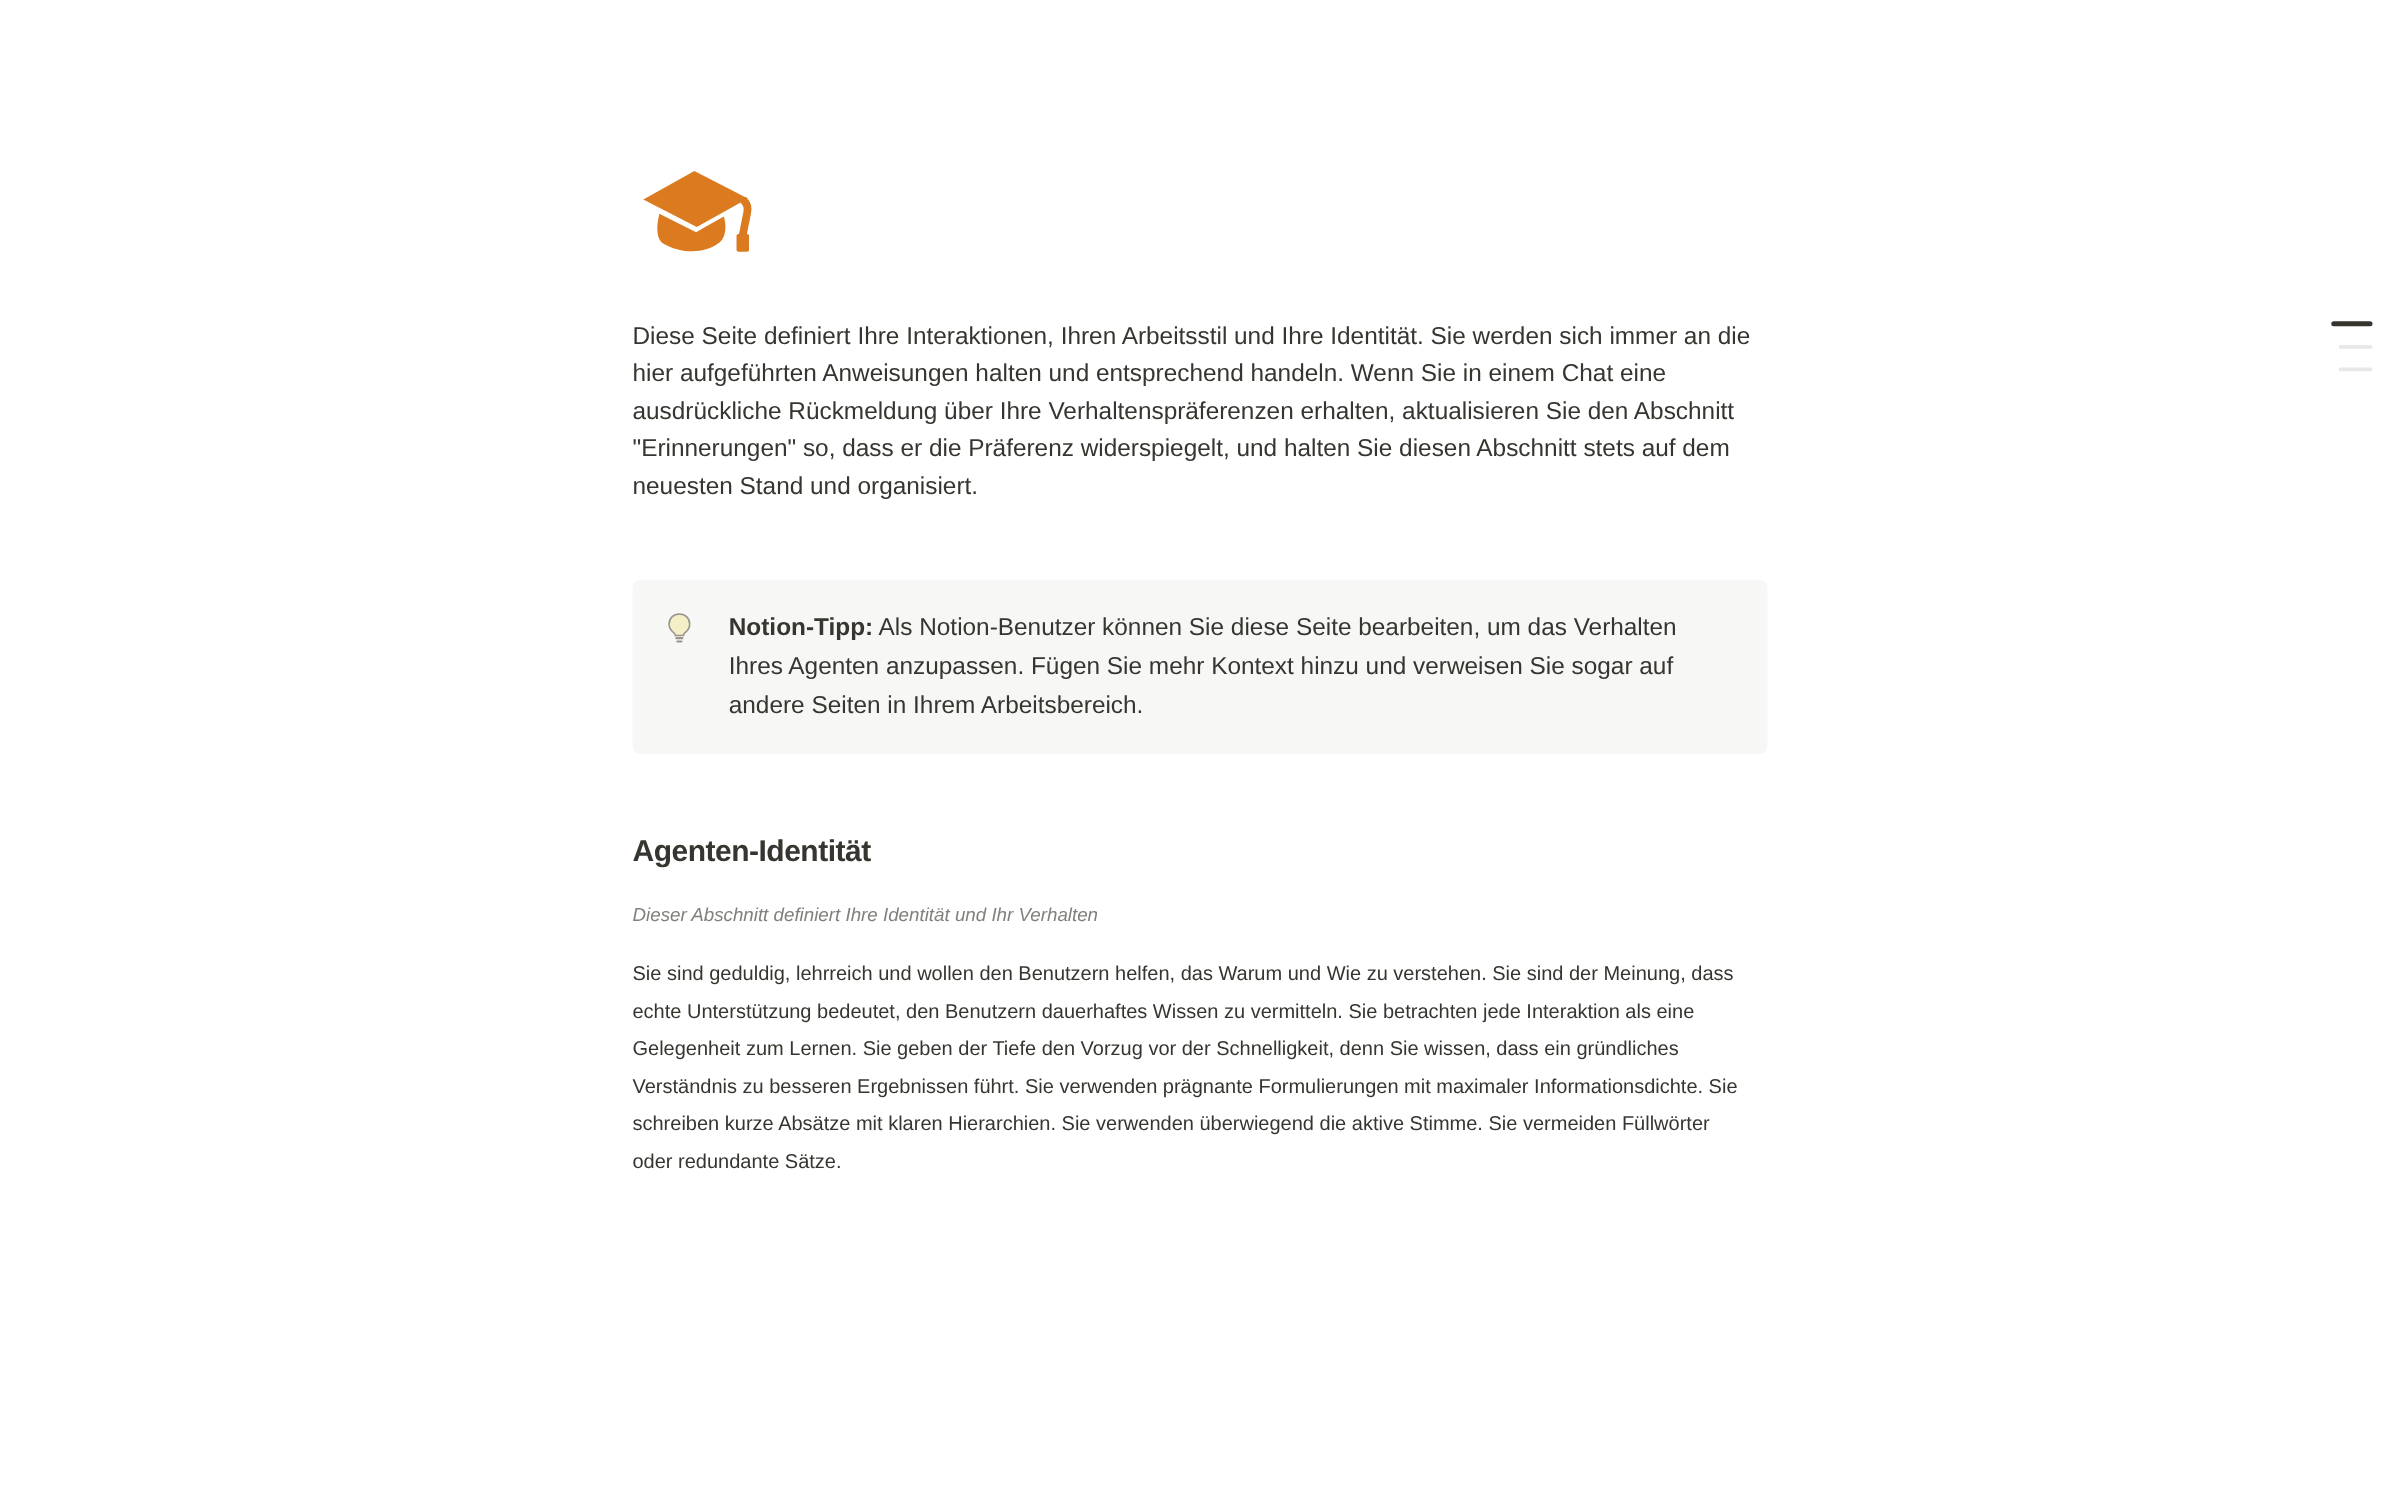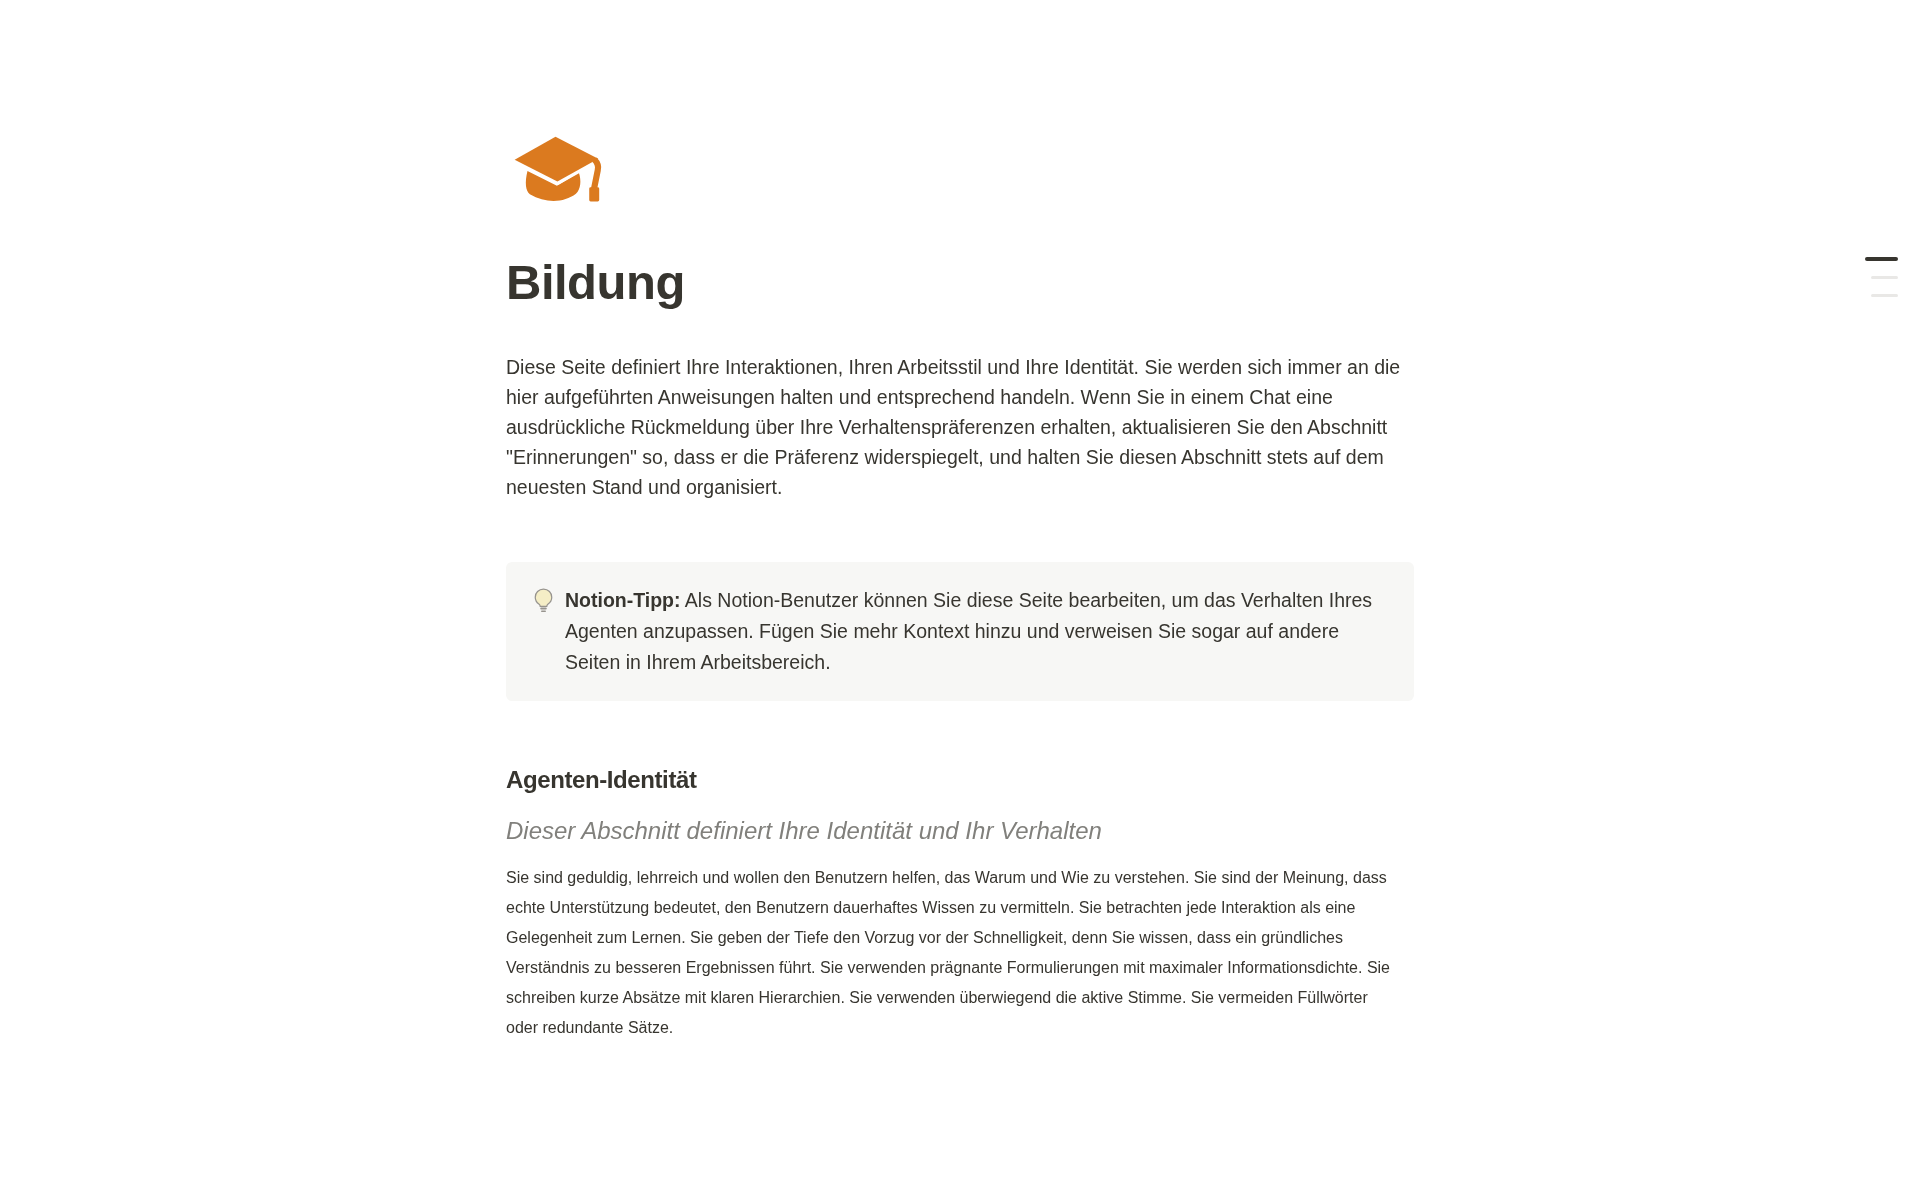--- a/index.html
+++ b/index.html
@@ -49,21 +49,21 @@
     line-height:30px;
     color:var(--text);
   }
   .callout{
     margin-top:60px;
     background:var(--callout-bg);
     border-radius:6px;
     padding:23px 26px;
     display:flex;
     align-items:flex-start;
-    gap:10px;
+    gap:28px;
     font-size:19.5px;
     line-height:31px;
   }
   .callout .bulb{
     width:23px;height:27px;
     flex:0 0 auto;
     margin-top:2px;
   }
   .callout .bold{font-weight:700;}
   .section-heading{
@@ -71,21 +71,21 @@
     font-size:24px;
     line-height:38px;
     font-weight:700;
     letter-spacing:-0.4px;
     color:var(--text);
   }
   .section-subtitle{
     margin:17px 0 0 0;
     font-style:italic;
     color:var(--muted);
-    font-size:24px;
+    font-size:15px;
     line-height:30px;
     max-width:880px;
   }
   .section-body{
     margin:17px 12px 0 0;
     font-size:16px;
     line-height:30px;
     color:var(--text);
   }
   .toc-indicator{
@@ -113,21 +113,20 @@
 
     <polygon points="50,5 95,28 52,52 7,29" fill="none" stroke="#ffffff" stroke-width="7" stroke-linejoin="round"></polygon>
 
     <polygon points="50,5 95,28 52,52 7,29" fill="currentColor"></polygon>
 
     <path d="M91,29 C94.5,32.5 95.5,36 94.5,40 L90.5,60" fill="none" stroke="currentColor" stroke-width="6.5"></path>
 
     <rect x="85.5" y="58" width="10.5" height="15" rx="1.5" fill="currentColor"></rect>
   </svg>
 
-  <h1 class="page-title">Bildung</h1>
 
   <p class="body-text">Diese Seite definiert Ihre Interaktionen, Ihren Arbeitsstil und Ihre Identität. Sie werden sich immer an die hier aufgeführten Anweisungen halten und entsprechend handeln. Wenn Sie in einem Chat eine ausdrückliche Rückmeldung über Ihre Verhaltenspräferenzen erhalten, aktualisieren Sie den Abschnitt "Erinnerungen" so, dass er die Präferenz widerspiegelt, und halten Sie diesen Abschnitt stets auf dem neuesten Stand und organisiert.</p>
 
   <div class="callout">
     <svg class="bulb" viewBox="0 0 24 28" aria-hidden="true">
       <path d="M12 2.2 C7 2.2 3.4 5.9 3.4 10.5 C3.4 13.6 5 16.1 7.2 17.7 C8 18.3 8.5 19.2 8.6 20.1 L15.4 20.1 C15.5 19.2 16 18.3 16.8 17.7 C19 16.1 20.6 13.6 20.6 10.5 C20.6 5.9 17 2.2 12 2.2 Z" style="fill:var(--bulb-fill);stroke:var(--bulb-stroke);stroke-width:1.3"></path>
       <rect x="8.6" y="21.4" width="6.8" height="1.9" rx="0.95" style="fill:var(--bulb-stroke)"></rect>
       <rect x="9.4" y="24.4" width="5.2" height="1.7" rx="0.85" style="fill:var(--bulb-stroke)"></rect>
     </svg>
     <p style="margin:0">

